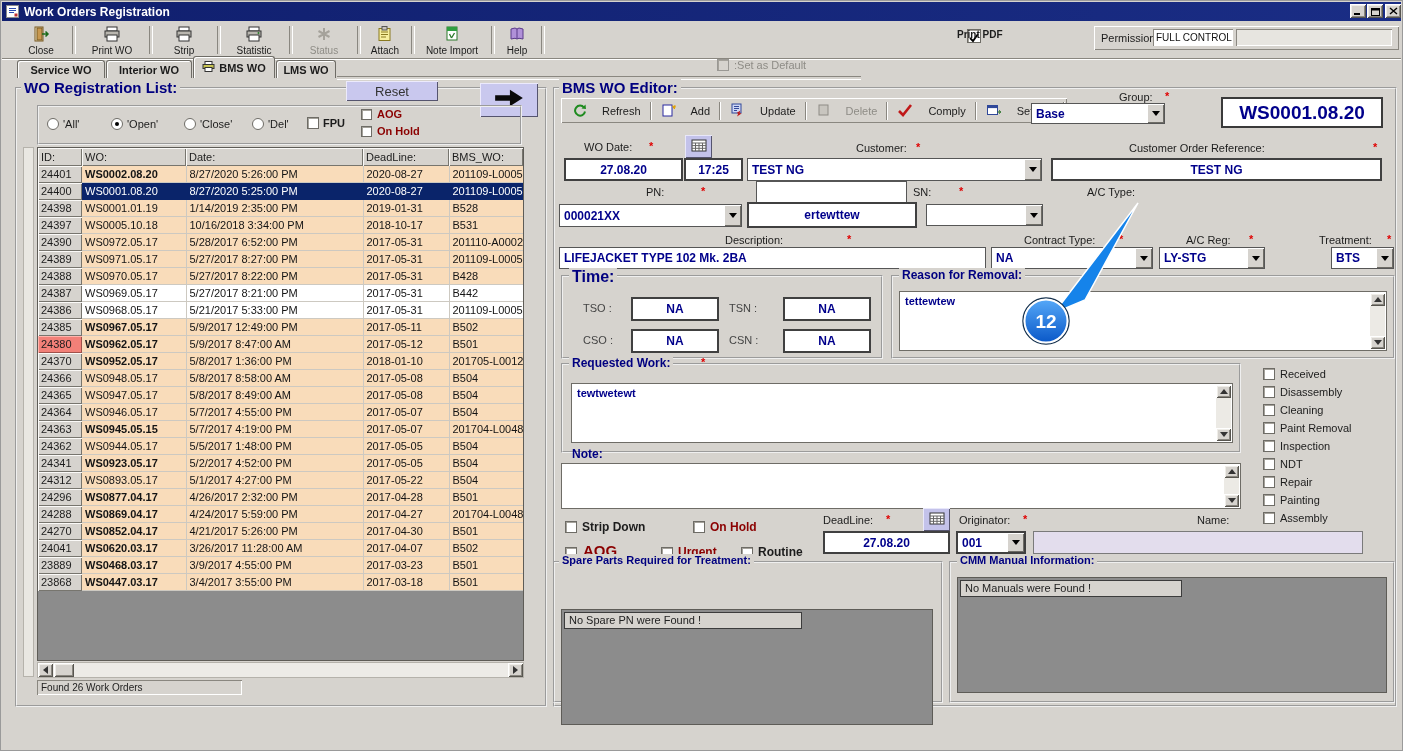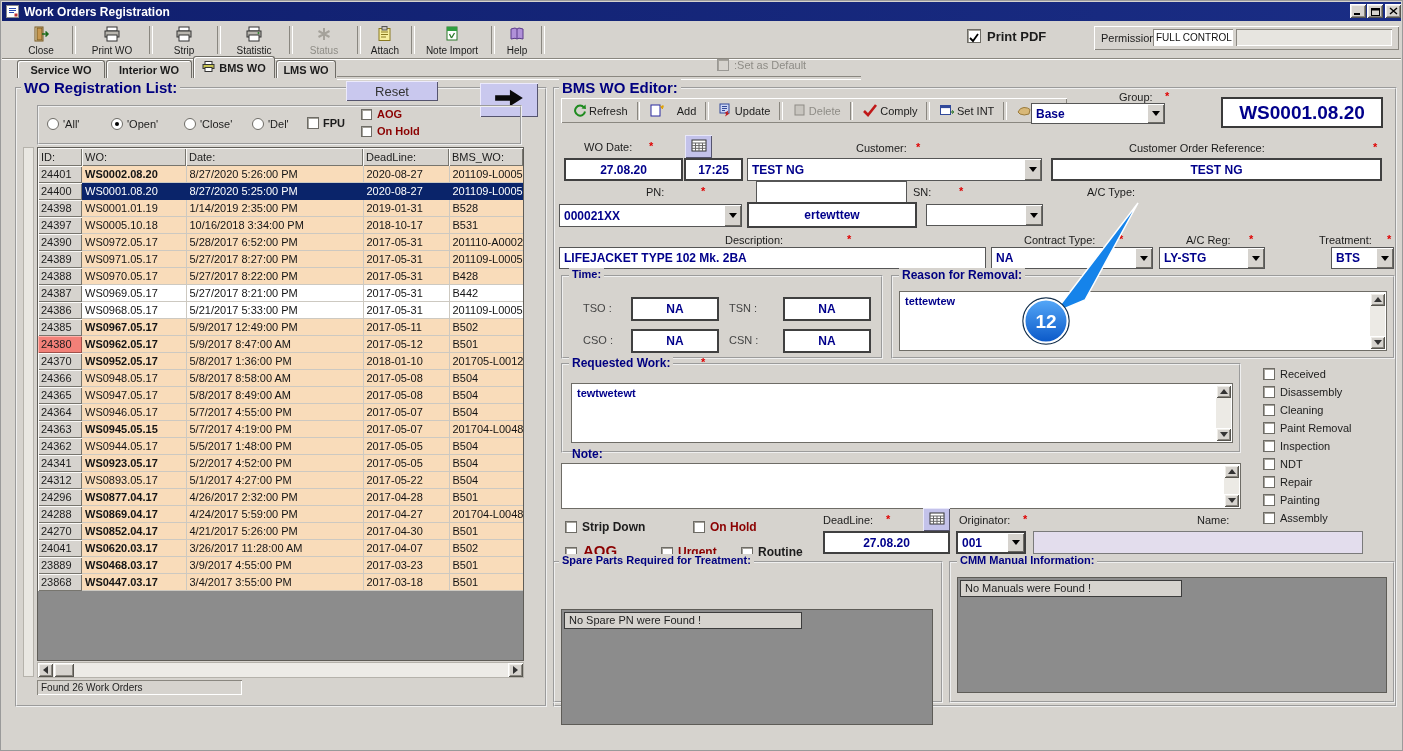--- a/index.html
+++ b/index.html
@@ -52,21 +52,21 @@
   .wo-table td{height:16px;padding:0 3px;white-space:nowrap;overflow:hidden;}
   .id-cell{background:#d6d3ce;box-shadow:inset 1px 1px 0 #fbfaf8,inset -1px -1px 0 #77756e;color:#1c1c1c;}
   .id-red{background:#f28078;box-shadow:inset 1px 1px 0 #ffb5ad,inset -1px -1px 0 #a0514a;}
   .data-cell{border-right:1px solid #cdc9c1;border-bottom:1px solid #cdc9c1;color:#141414;}
   tr.bg-peach .data-cell{background:#f9dcba;}
   tr.bg-white .data-cell{background:#ffffff;margin-left:32px;}
   tr.sel .data-cell{background:#0a246a;color:#fff;border-color:#0a246a;}
   td.bold{font-weight:bold;}
   
   .etb{position:absolute;display:flex;align-items:center;padding-left:4px;box-sizing:border-box;}
-  .ebtn{height:20px;display:flex;align-items:center;justify-content:center;gap:2px;font-size:11px;color:#1c1c1c;padding:0 7px;white-space:nowrap;}
+  .ebtn{height:20px;display:flex;align-items:center;justify-content:center;gap:15px;font-size:11px;color:#1c1c1c;padding:0 7px;white-space:nowrap;}
   .ebtn.disabled{color:#8e8c86;}
   .esep{width:2px;height:18px;border-left:1px solid #8a8780;border-right:1px solid #fff;margin:0 2px;}
   .gray-pane{position:absolute;background:#8c8c8c;border:1px solid #5e5c57;box-sizing:border-box;}
   .pane-cell{position:absolute;background:#d6d3ce;border:1px solid #3c3c3c;font-size:11px;color:#222;padding:1px 4px;box-sizing:border-box;white-space:nowrap;}
   .stage-cb{position:absolute;left:0;height:14px;width:130px;}
   .stage-cb .cb{left:0;top:1px;}
   .stage-cb .cb-label{position:absolute;left:17px;top:1px;font-size:11px;color:#1c1c1c;white-space:nowrap;}
   .darkred{color:#8b0000;}
   .bold{font-weight:bold;}
   #anno{position:absolute;left:0;top:0;pointer-events:none;z-index:60;}
@@ -176,21 +176,21 @@
         </svg></span>
     <span>Help</span>
   </div>
   <div class="tsep" style="left:540px"></div>
 
   <span class="cb" style="left:966px;top:28px;width:14px;height:14px">
     <svg width="12" height="12">
         <path d="M2 6 L5 9 L10 2" fill="none" stroke="#000" stroke-width="1.8"></path>
       </svg>
   </span>
-  <span class="lbl bold" style="left:986px;top:28px;font-size:13px">Print PDF</span>
+  <span class="lbl bold" style="left:956px;top:28px;font-size:10px">Print PDF</span>
 
   <div class="abs raised-lite" style="left:1093px;top:25px;width:305px;height:24px">
     <span class="lbl" style="left:7px;top:6px">Permission:</span>
     <div class="abs sunken" style="left:59px;top:3px;width:80px;height:17px;background:#fff;font-size:10px;color:#111;display:flex;align-items:center;padding-left:3px;box-sizing:border-box">FULL CONTROL</div>
     <div class="abs sunken" style="left:142px;top:3px;width:156px;height:17px;background:#e7e5e0"></div>
   </div>
 
   <div class="tab" style="left:16px;width:88px">
       <span>Service WO</span>
     </div>
@@ -591,21 +591,21 @@
       </span>
   </div>
   <div class="dd" style="left:1330px;top:246px;width:63px;height:22px">
     <span class="txt">BTS</span>
     <span class="btn">
         <span class="tri-dn"></span>
       </span>
   </div>
 
   <div class="gb" style="left:560px;top:274px;width:322px;height:84px"></div>
-  <span class="legend" style="left:568px;top:267px;font-size:11px">Time:</span>
+  <span class="legend" style="left:568px;top:267px;font-size:16px">Time:</span>
   <span class="lbl" style="left:582px;top:301px;color:#444">TSO :</span>
   <div class="field heavy" style="left:630px;top:296px;width:88px;height:24px">NA</div>
   <span class="lbl" style="left:728px;top:301px;color:#444">TSN :</span>
   <div class="field heavy" style="left:782px;top:296px;width:88px;height:24px">NA</div>
   <span class="lbl" style="left:582px;top:333px;color:#444">CSO :</span>
   <div class="field heavy" style="left:630px;top:328px;width:88px;height:24px">NA</div>
   <span class="lbl" style="left:728px;top:333px;color:#444">CSN :</span>
   <div class="field heavy" style="left:782px;top:328px;width:88px;height:24px">NA</div>
 
   <div class="gb" style="left:890px;top:274px;width:504px;height:84px"></div>

